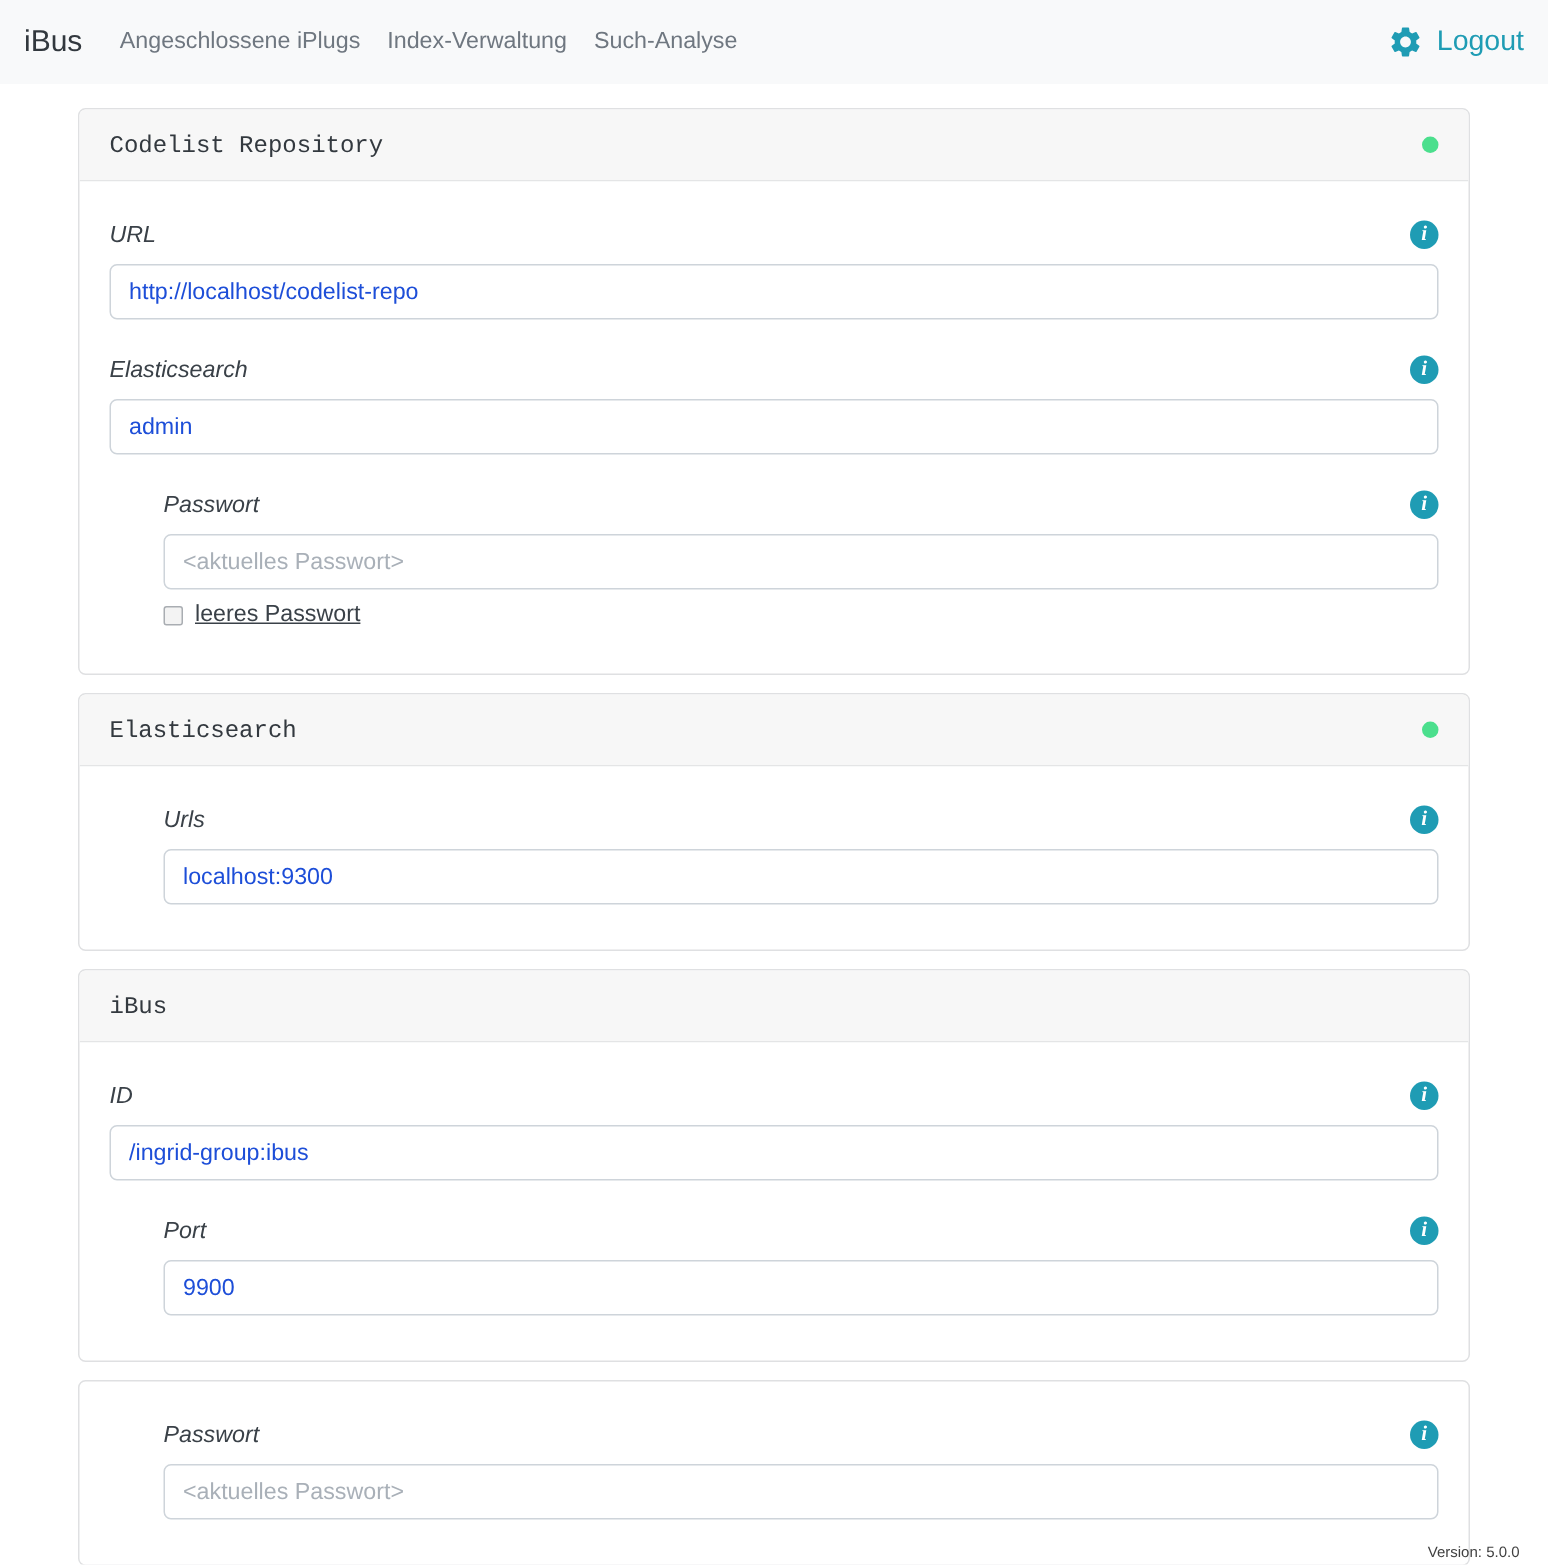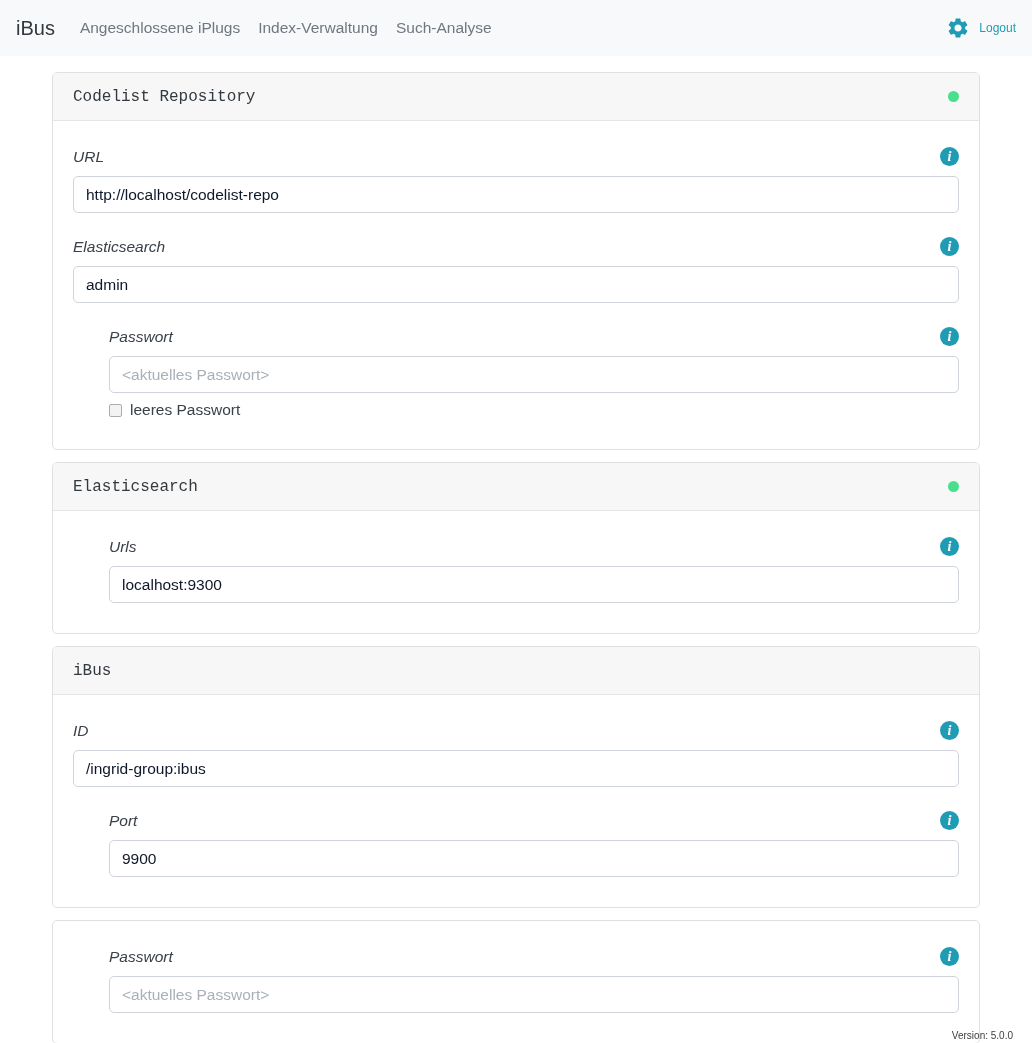--- a/index.html
+++ b/index.html
@@ -14,21 +14,21 @@
     height:56px; background:#f8f9fa; display:flex; align-items:center;
     padding:0 16px;
   }
   .brand { font-size:20px; color:#32383e; margin-right:16px; cursor:pointer; }
   .nav-links { display:flex; align-items:flex-start; }
   .nav-link {
     color:#6f7780; font-size:15.5px; text-decoration:none; padding:0 9px; cursor:pointer;
   }
   .nav-right { margin-left:auto; display:flex; align-items:center; gap:9px; }
   .gear-icon { width:24px; height:24px; display:inline-flex; cursor:pointer; }
-  .logout-link { font-size:12px; text-decoration:none; cursor:pointer; }
+  .logout-link { font-size:19px; text-decoration:none; cursor:pointer; }
 
   
   main { width:928px; margin:16px auto 0 auto; }
   .card {
     border:1px solid #dfe0e2; border-radius:5px; background:#fff; margin-bottom:12px;
   }
   .card-header {
     background:#f7f7f7; border-bottom:1px solid #e4e5e6;
     border-radius:4px 4px 0 0;
     padding:12px 20px; height:48px;
@@ -47,29 +47,29 @@
   }
   .field-label { font-size:15.5px; color:#3a4148; }
   .info-icon {
     width:19px; height:19px; border-radius:50%;
     color:#fff; font-family:"Liberation Serif", serif; font-weight:bold; font-size:14px;
     display:flex; align-items:center; justify-content:center; cursor:pointer;
     line-height:1; user-select:none;
   }
   .text-input {
     width:100%; height:37px; border:1px solid #ced4da; border-radius:5px;
-    padding:6px 12px; font-size:15.5px; color:#0f172a;
+    padding:6px 12px; font-size:15.5px; color:#1d4ed8;
     font-family:"Liberation Sans", sans-serif; background:#fff; outline:none;
   }
   .text-input::placeholder { color:#a9b0b8; }
   .checkbox-row {
     display:none; align-items:center; gap:8px; margin-top:8px;
     font-size:15.5px; color:#3a4148; cursor:pointer;
   }
-  .checkbox-row.visible { display:flex; }
+  .checkbox-row.visible { display:flex;text-decoration:underline; }
   .checkbox-box {
     width:13px; height:13px; border:1px solid #a9adb2; background:#f3f3f3;
     border-radius:2px; display:inline-block;
   }
 
   
   .version-label {
     position:absolute; right:19px; bottom:2px;
     font-size:10px; color:#404040;
   }

